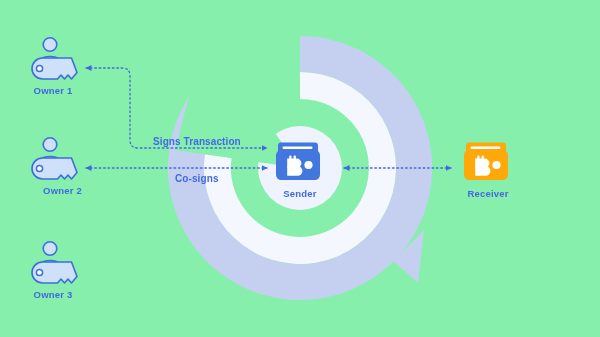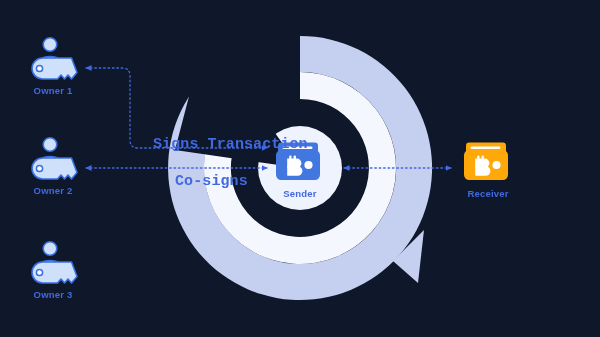--- a/index.html
+++ b/index.html
@@ -7,21 +7,21 @@
     padding: 0;
     background: #ffffff;
   }
   body {
     font-family: "Liberation Sans", sans-serif;
   }
   #canvas {
     position: relative;
     width: 600px;
     height: 337px;
-    background: #0f172a;
+    background: #86efac;
     overflow: hidden;
   }
   #bg-svg, #link-svg {
     position: absolute;
     left: 0;
     top: 0;
     width: 600px;
     height: 337px;
   }
   #bg-svg { z-index: 1; }
@@ -41,26 +41,25 @@
     letter-spacing: 0.2px;
     margin-top: 3px;
     white-space: nowrap;
   }
   .owner-icon { width: 58px; height: 46px; display: block; }
   .wallet-icon { width: 50px; height: 44px; display: block; }
 
   .edge-label {
     position: absolute;
     z-index: 4;
-    font-size: 15px;
+    font-size: 10px;
     font-weight: bold;
     color: #4169e1;
     white-space: nowrap;
     letter-spacing: 0.1px;
-    font-family: Liberation Mono, monospace;
   }
 </style>
 </head>
 <body>
 
 <div id="canvas">
 
   <svg id="bg-svg" viewBox="0 0 600 337" xmlns="http://www.w3.org/2000/svg">
     <defs>
       <clipPath id="notchClip">
@@ -113,21 +112,21 @@
     <svg class="owner-icon" viewBox="0 0 58 46" xmlns="http://www.w3.org/2000/svg">
       <circle cx="26" cy="8.5" r="6.8" fill="#cfe0fb" stroke="#3a6fe0" stroke-width="1.6"></circle>
       <path d="M9 32 a17.5 15 0 0 1 34 0 z" fill="#cfe0fb" stroke="#3a6fe0" stroke-width="1.6" stroke-linejoin="round"></path>
       <path d="M18.5 22 a10.5 10.5 0 1 0 0 21 h0 l15 0 l3.5 -4 l3.5 4 l3.5 -4 l3.5 4
                l5.5 -6.5 l-5.5 -14.5 z" fill="#cfe0fb" stroke="#3a6fe0" stroke-width="1.6" stroke-linejoin="round"></path>
       <circle cx="15.5" cy="32.5" r="3.1" fill="#ffffff" stroke="#3a6fe0" stroke-width="1.5"></circle>
     </svg>
     <div class="node-label">Owner 1</div>
   </div>
 
-  <div class="node" style="left:24px; top:136px;">
+  <div class="node" style="left:24px; top:136px;align-items:flex-end;">
     <svg class="owner-icon" viewBox="0 0 58 46" xmlns="http://www.w3.org/2000/svg">
       <circle cx="26" cy="8.5" r="6.8" fill="#cfe0fb" stroke="#3a6fe0" stroke-width="1.6"></circle>
       <path d="M9 32 a17.5 15 0 0 1 34 0 z" fill="#cfe0fb" stroke="#3a6fe0" stroke-width="1.6" stroke-linejoin="round"></path>
       <path d="M18.5 22 a10.5 10.5 0 1 0 0 21 h0 l15 0 l3.5 -4 l3.5 4 l3.5 -4 l3.5 4
                l5.5 -6.5 l-5.5 -14.5 z" fill="#cfe0fb" stroke="#3a6fe0" stroke-width="1.6" stroke-linejoin="round"></path>
       <circle cx="15.5" cy="32.5" r="3.1" fill="#ffffff" stroke="#3a6fe0" stroke-width="1.5"></circle>
     </svg>
     <div class="node-label">Owner 2</div>
   </div>
 

